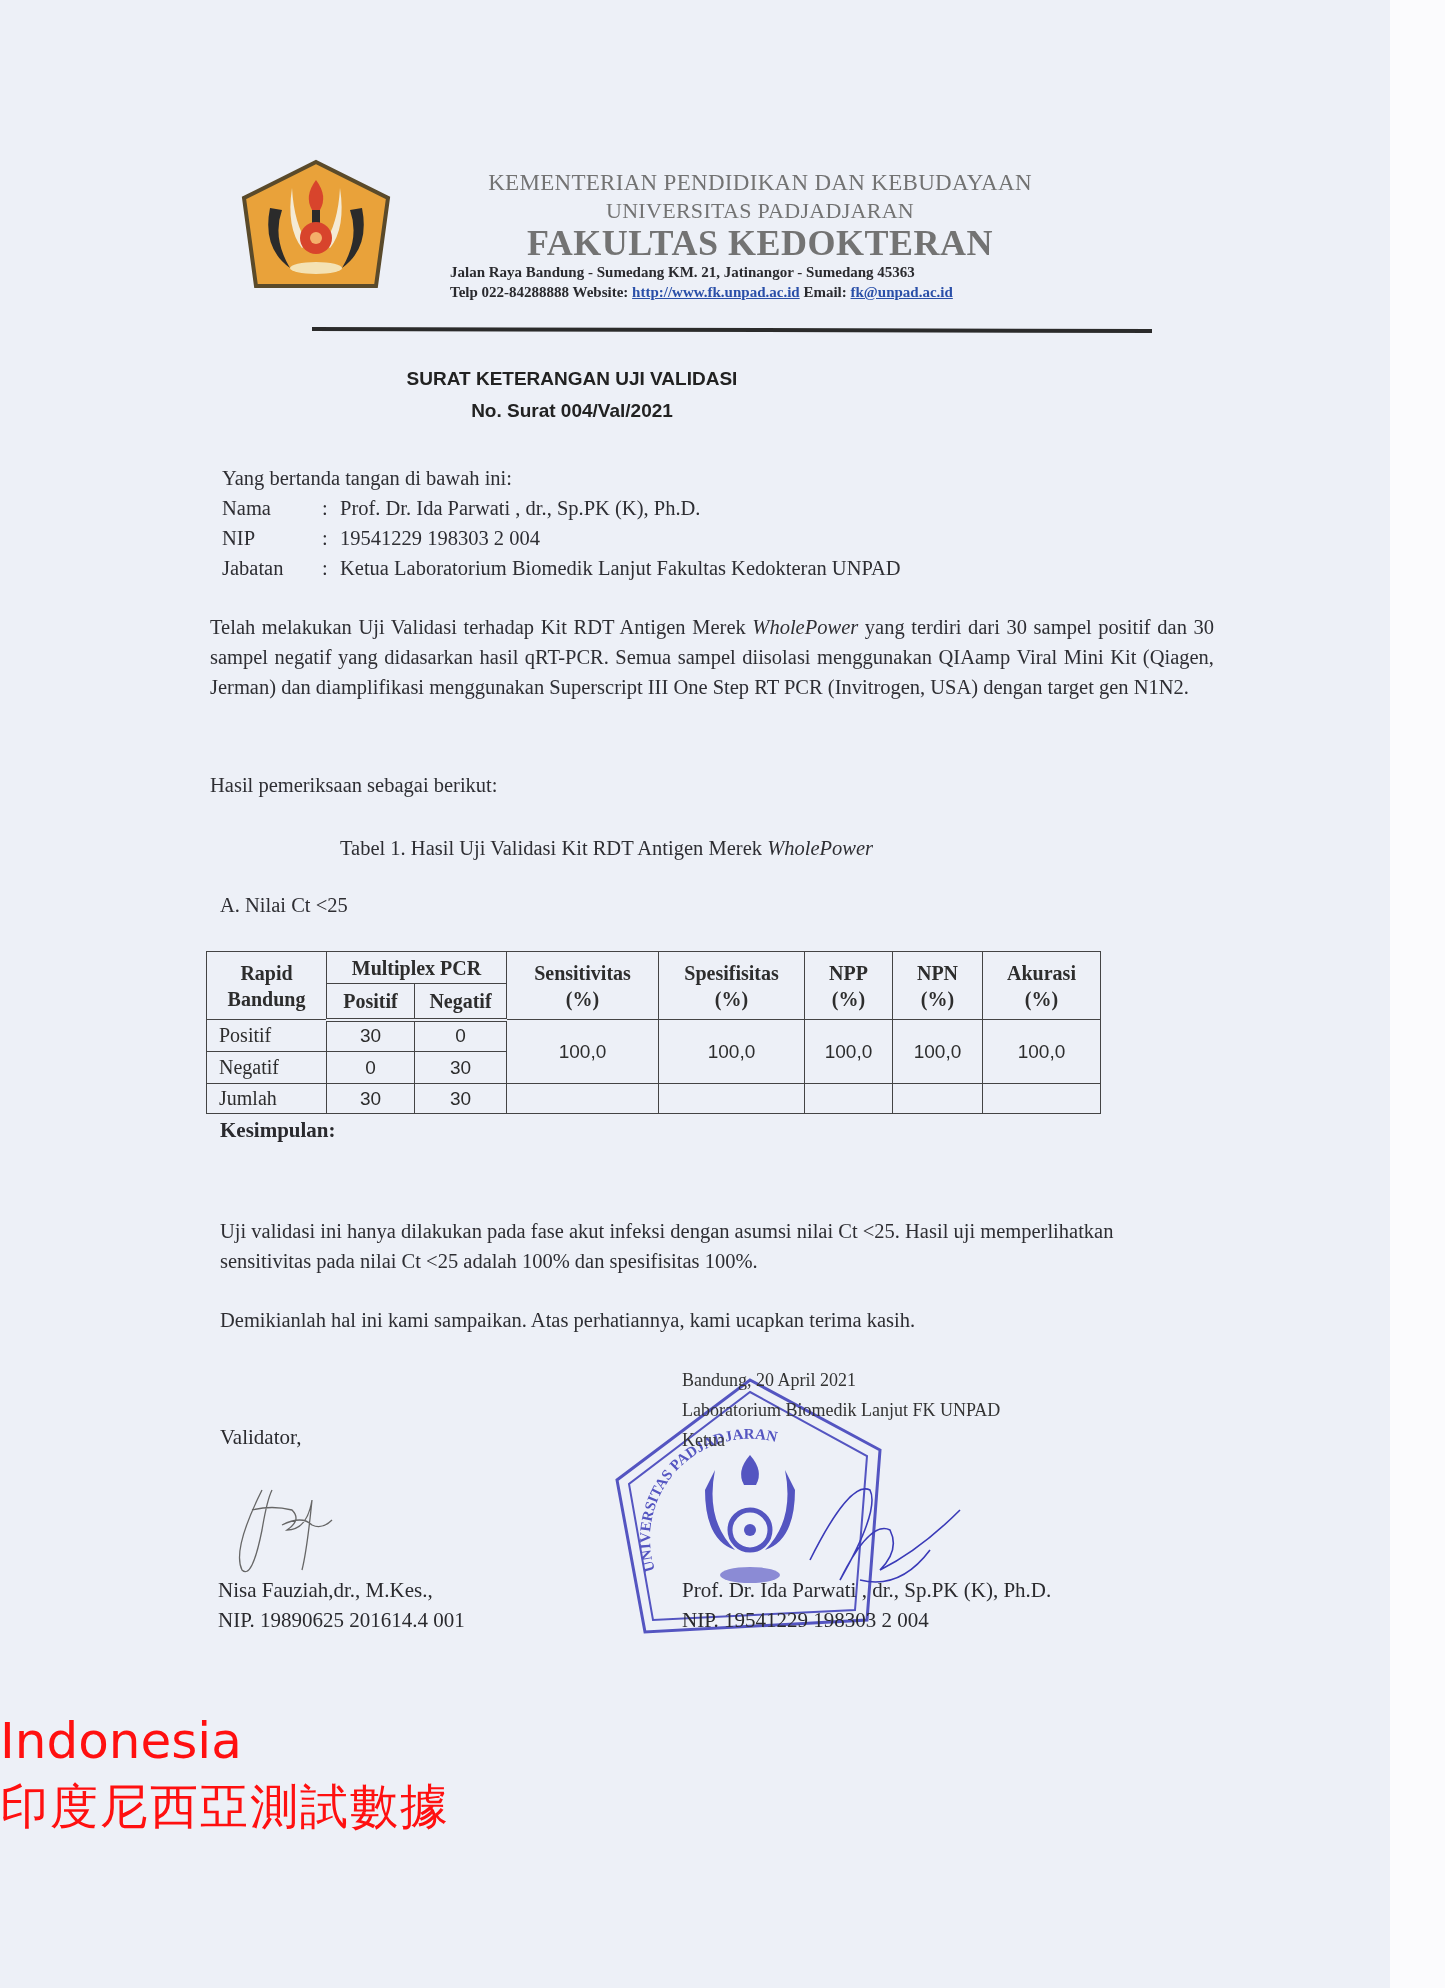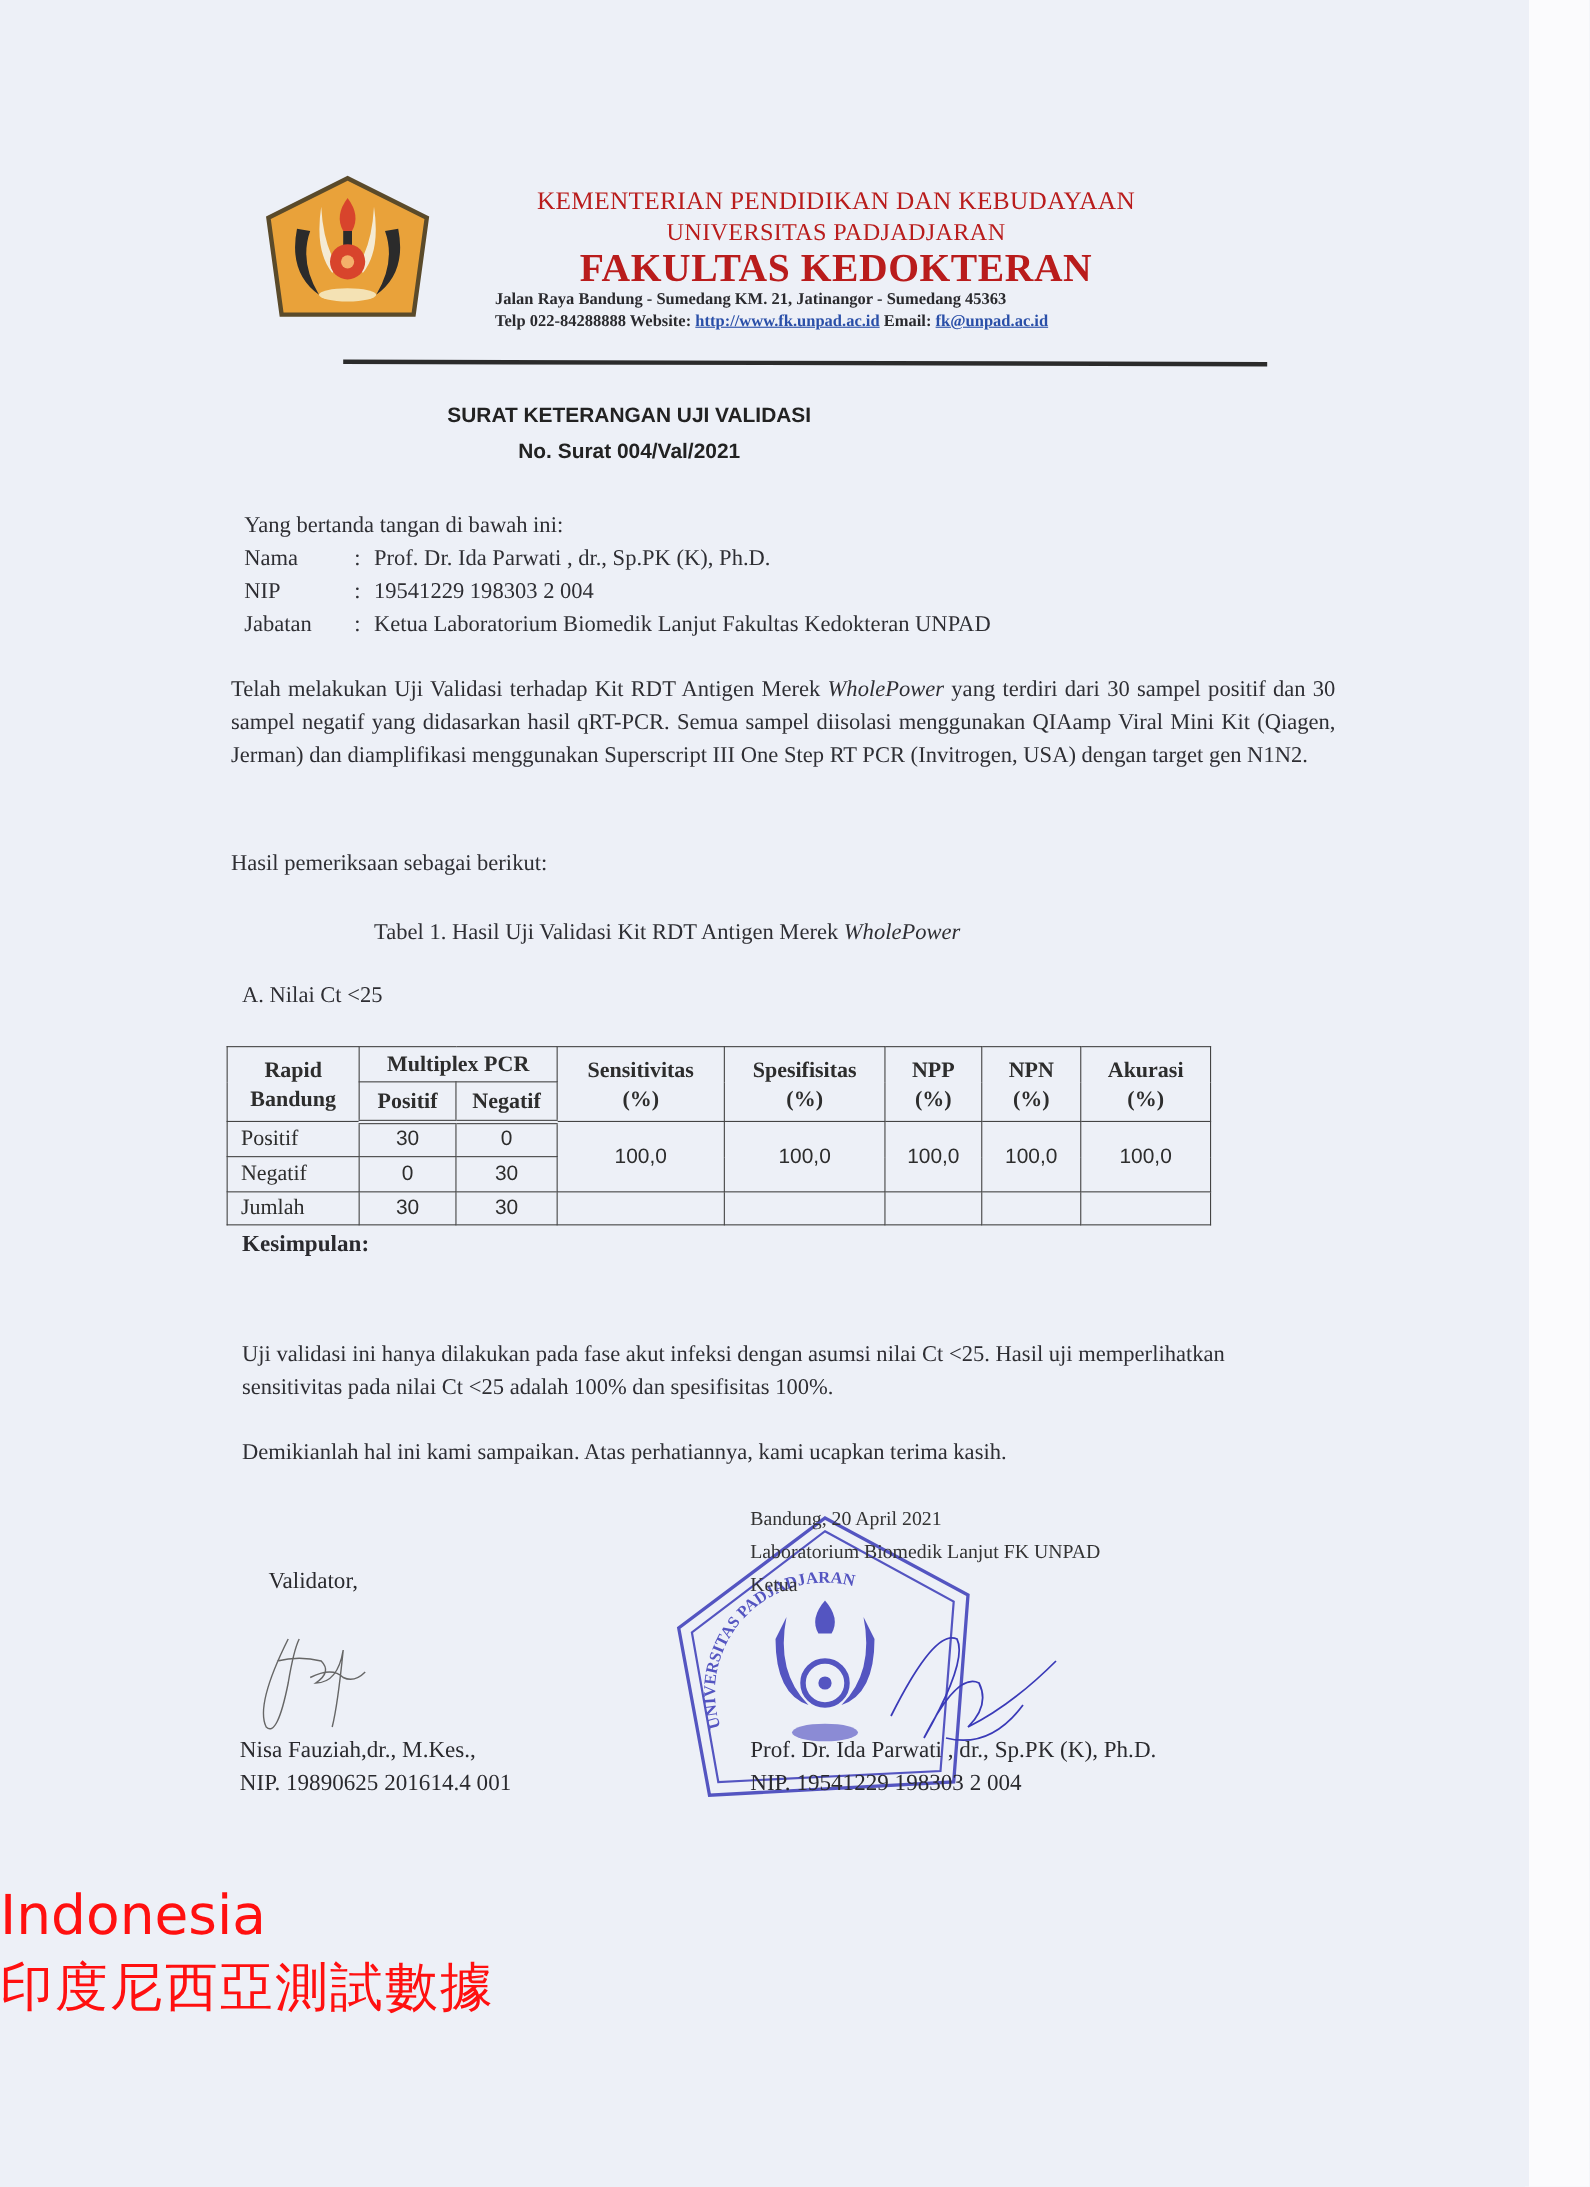--- a/index.html
+++ b/index.html
@@ -10,21 +10,21 @@
     color: #2a2a2e;
   }
   .scan {
     position: absolute; left: 0; top: 0; width: 1390px; height: 1988px;
     background: #edf0f7;
   }
   .abs { position: absolute; }
 
   
   .logo { left: 240px; top: 158px; width: 152px; height: 135px; }
-  .lh-line { left: 430px; width: 660px; text-align: center; white-space: nowrap; color: #b91c1c; }
+  .lh-line { left: 430px; width: 660px; text-align: center; white-space: nowrap; color: #737373; }
   .lh-ministry { top: 170px; font-size: 23px; letter-spacing: 0.3px; }
   .lh-univ { top: 198px; font-size: 22px; letter-spacing: 0.3px; }
   .lh-faculty { top: 222px; font-size: 36px; font-weight: bold; letter-spacing: 0.5px; }
   .lh-address { left: 450px; top: 264px; font-size: 15px; font-weight: bold; white-space: nowrap; }
   .lh-contact { left: 450px; top: 284px; font-size: 15px; font-weight: bold; white-space: nowrap; }
   .lh-link { color: #2a4fa8; text-decoration: underline; }
   .rule { left: 312px; top: 328px; width: 840px; height: 4px; background: #2b2b2b; transform: rotate(0.15deg); }
 
   
   .title { left: 0; width: 1144px; text-align: center; font-family: "Liberation Sans", "DejaVu Sans", sans-serif; font-weight: bold; font-size: 19px; color: #222; }
@@ -51,21 +51,21 @@
   .sans { font-family: "Liberation Sans", "DejaVu Sans", sans-serif; font-size: 19px; }
   tr.head-bottom th { border-bottom: 4px double #444; }
   td.rowlabel { text-align: left; padding-left: 12px; }
 
   .kes-title { left: 220px; top: 1118px; font-weight: bold; font-size: 21px; }
   .conclusion { left: 220px; top: 1216px; width: 900px; }
   .closing { left: 220px; top: 1305px; white-space: nowrap; }
 
   
   .sig-right-block { left: 682px; top: 1365px; font-size: 18px; line-height: 30px; white-space: nowrap; color: #333; }
-  .validator { left: 220px; top: 1425px; font-size: 21px; margin-left: 24px; }
+  .validator { left: 220px; top: 1425px; font-size: 21px; }
   .sig-left-name { left: 218px; top: 1575px; font-size: 21px; line-height: 30px; white-space: nowrap; }
   .sig-right-name { left: 682px; top: 1575px; font-size: 21px; line-height: 30px; white-space: nowrap; }
   .stamp { left: 605px; top: 1370px; width: 290px; height: 290px; opacity: 0.85; }
   .sig-scribble-left { left: 222px; top: 1470px; width: 120px; height: 110px; }
   .sig-scribble-right { left: 800px; top: 1470px; width: 170px; height: 130px; }
 
   
   .red { left: 0; width: 1218px; text-align: left; color: #ff1010; font-family: "DejaVu Sans", "Liberation Sans", sans-serif; }
   .red-1 { top: 1712px; font-size: 50px; }
   .red-2 { top: 1775px; font-size: 48px; letter-spacing: 2px; }

